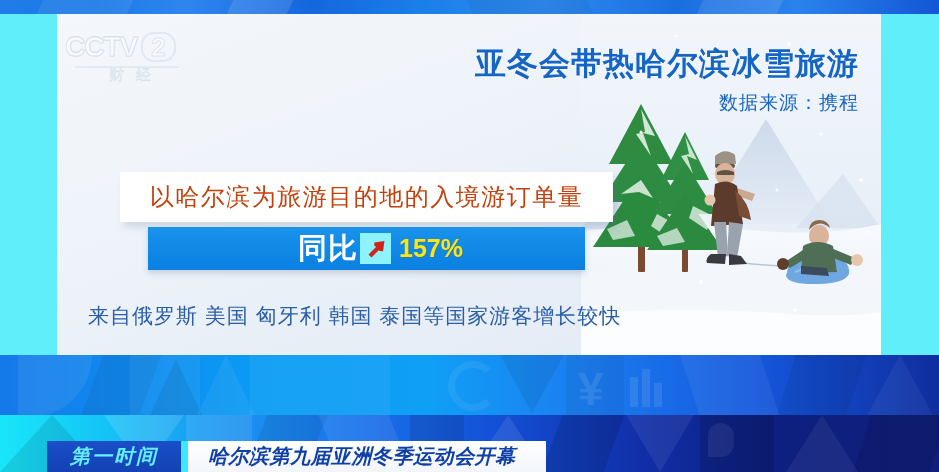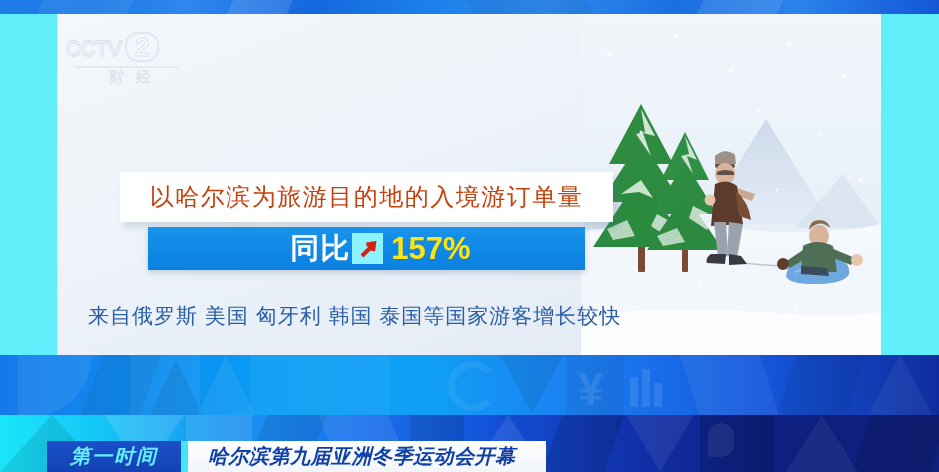--- a/index.html
+++ b/index.html
@@ -28,21 +28,21 @@
     background:linear-gradient(160deg,#f4f7fb 0%,#eef3f9 40%,#e6edf6 75%,#dfe8f3 100%);
     overflow:hidden;
   }
 
   
   #cctv-logo {
     position:absolute; left:8px; top:18px; width:130px; height:66px;
     opacity:0.55; pointer-events:none;
   }
   #cctv-logo .cctv-text {
-    font-size:22px; font-weight:normal; letter-spacing:-1px;
+    font-size:28px; font-weight:bold; letter-spacing:-1px;
     color:#ffffff; text-shadow:0 1px 0 #c9d6e4, 0 -1px 0 #b9c8da, 1px 0 0 #cdd9e6;
     -webkit-text-stroke:1px #c8d5e3;
     line-height:30px; display:inline-block;
   }
   #cctv-logo .cctv-num {
     display:inline-block; font-size:26px; font-weight:bold; color:#ffffff;
     -webkit-text-stroke:1px #c8d5e3; margin-left:4px;
     border:2px solid rgba(200,213,227,0.8); border-radius:13px;
     padding:0 8px; line-height:26px;
   }
@@ -91,21 +91,21 @@
   }
   #stat-label {
     font-size:29px; font-weight:bold; color:#ffffff; letter-spacing:1px;
   }
   #stat-arrow-box {
     width:31px; height:31px; background:#8df3fd; margin:0 8px 0 2px;
     display:flex; align-items:center; justify-content:center; flex:none;
   }
   #stat-arrow-box svg { display:block; }
   #stat-value {
-    font-size:31px; font-weight:bold; color:#fbe518; letter-spacing:0px;
+    font-size:25px; font-weight:bold; color:#fbe518; letter-spacing:0px;
     text-shadow:1px 1px 0 rgba(120,90,0,0.25);
   }
 
   
   #footnote {
     position:absolute; left:31px; top:288px;
     font-size:21px; color:#2a5fa8; letter-spacing:1px; white-space:nowrap;
   }
 
   
@@ -252,20 +252,24 @@
       <circle cx="288" cy="218" r="1.5"></circle>
     </g>
   </svg>
 
   <div id="cctv-logo">
     <span class="cctv-text">CCTV</span><span class="cctv-num">2</span>
     <div class="cctv-underline"></div>
     <span class="cctv-sub">财经</span>
   </div>
 
+  <div id="headline">
+    <div id="headline-title">亚冬会带热哈尔滨冰雪旅游</div>
+    <div id="headline-source">数据来源：携程</div>
+  </div>
 
   <div id="info-card">
     <span id="info-card-text">以哈尔滨为旅游目的地的入境游订单量</span>
   </div>
 
   <div id="stat-bar">
     <span id="stat-label">同比</span>
     <span id="stat-arrow-box">
       <svg width="22" height="22" viewBox="0 0 22 22" aria-hidden="true">
         <path d="M5 18 L15 8 M9.5 6.5 L17 5.5 L16 13" stroke="#d32318" stroke-width="4.2" fill="none" stroke-linecap="butt"></path>

